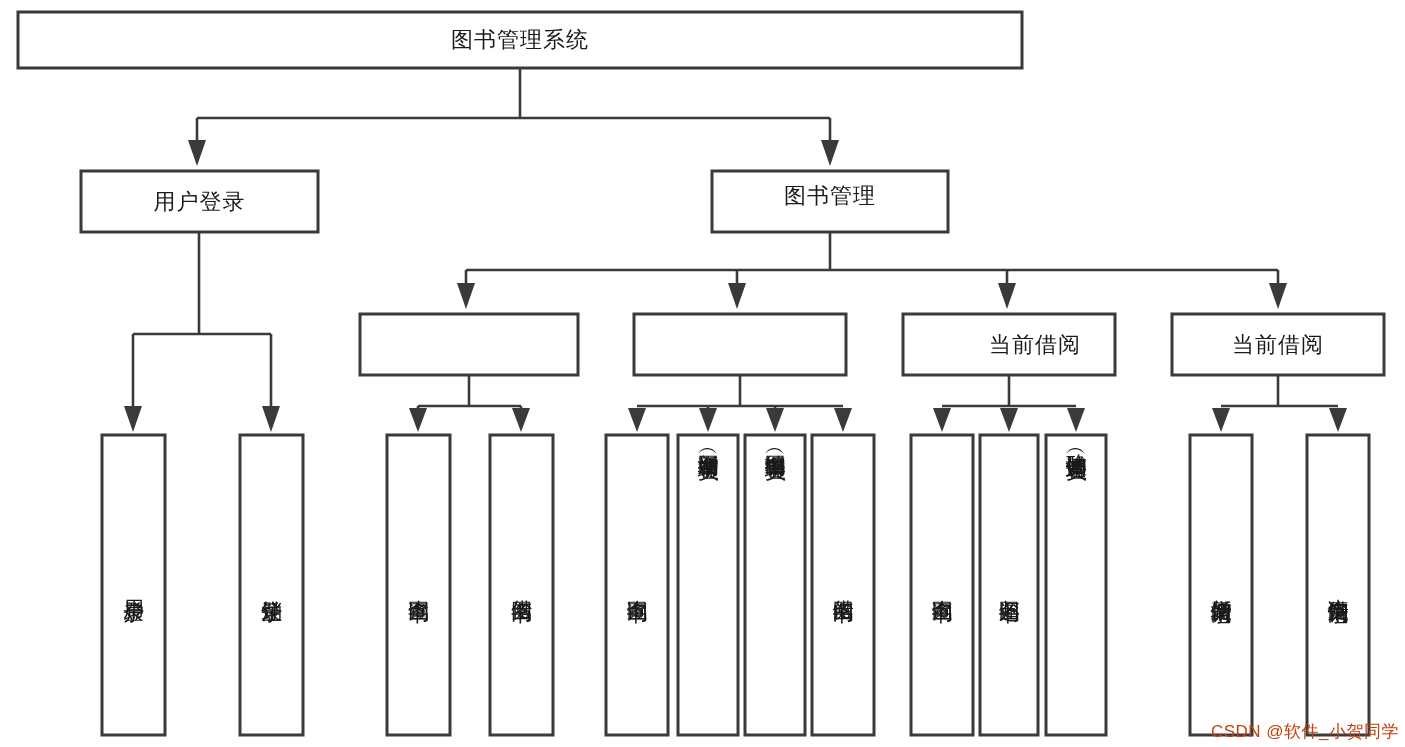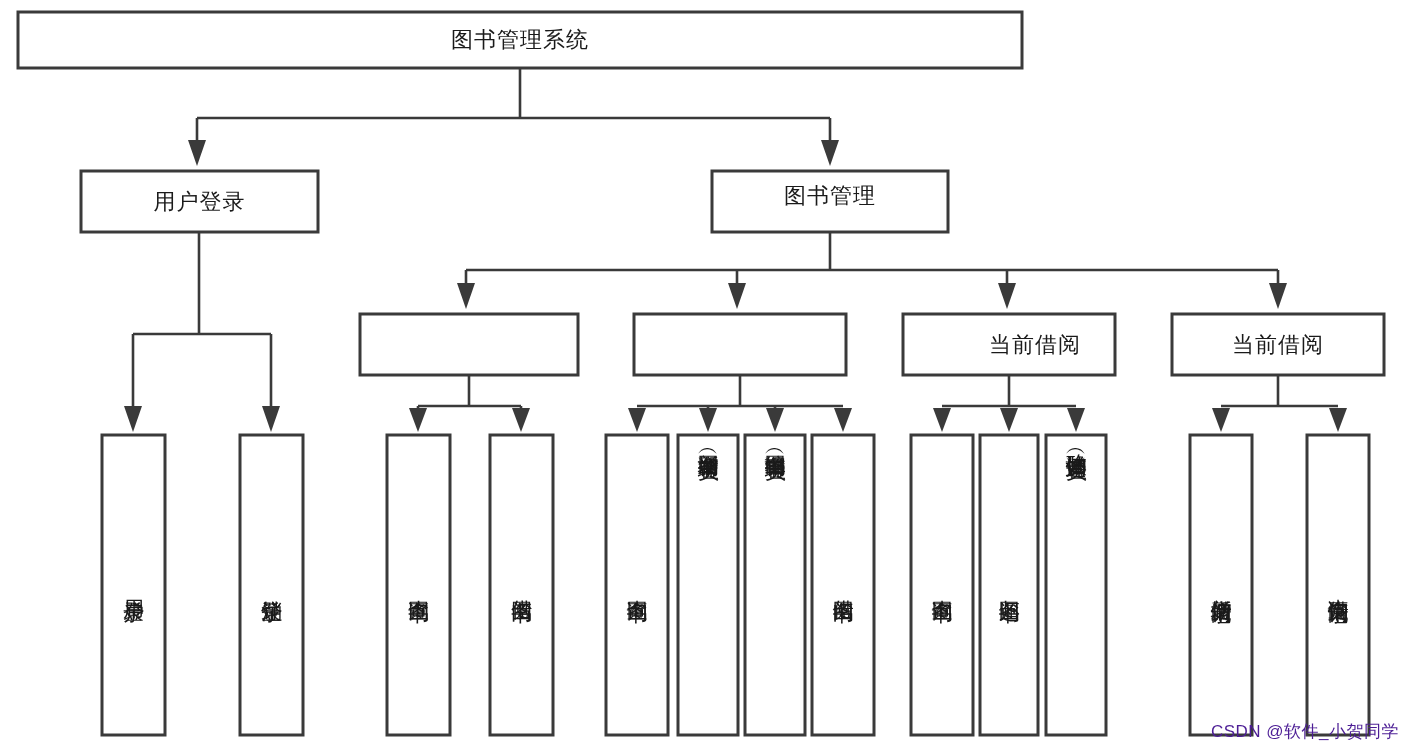--- a/index.html
+++ b/index.html
@@ -72,21 +72,21 @@
     color: #1a1a1a;
     letter-spacing: 1px;
     white-space: nowrap;
   }
   #watermark {
     position: absolute;
     right: 6px;
     bottom: 4px;
     font-family: "Liberation Sans", "DejaVu Sans", sans-serif;
     font-size: 17px;
-    color: #4c1d95;
+    color: #c2410c;
     white-space: nowrap;
     letter-spacing: 0.5px;
   }
 </style>
 </head>
 <body>
 
 <div id="diagram-root">
 
   <svg id="tree-svg" viewBox="0 0 1405 747">

